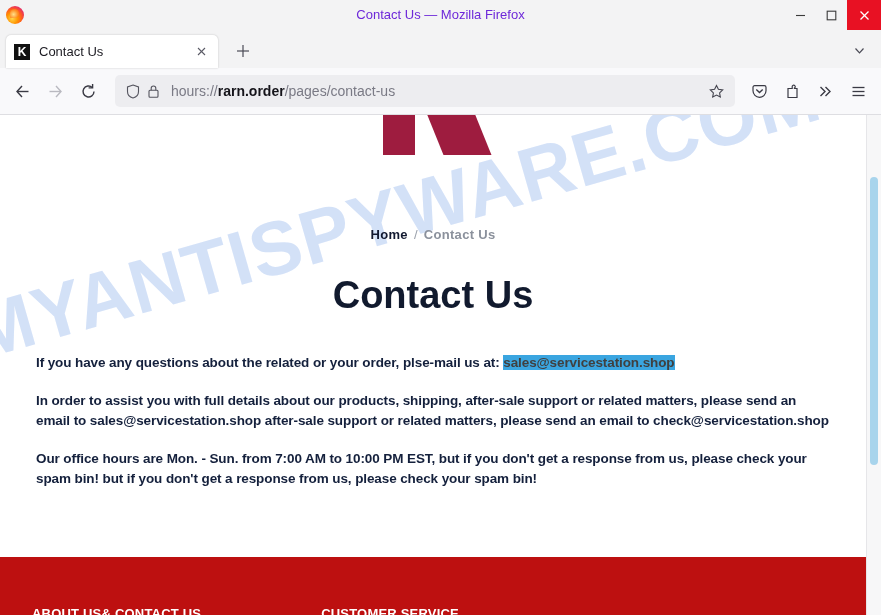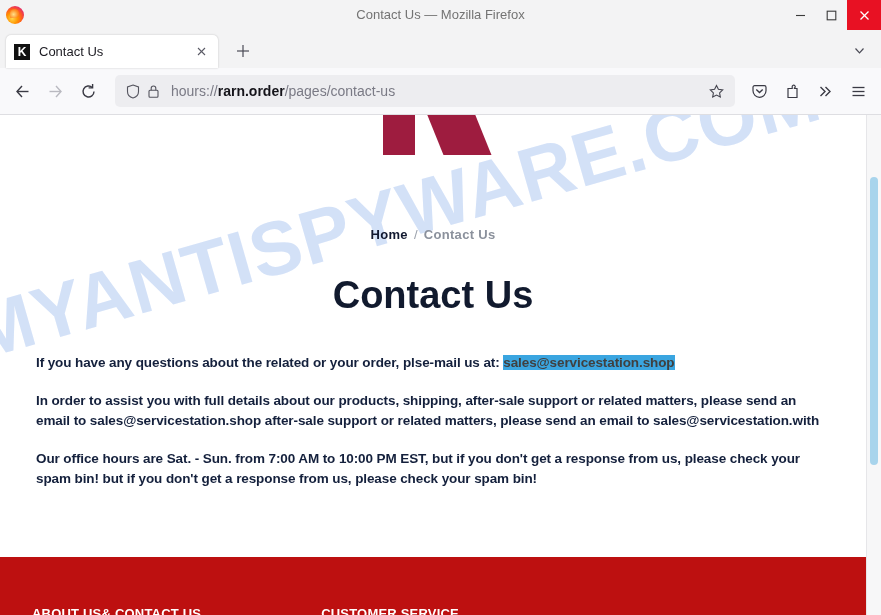--- a/index.html
+++ b/index.html
@@ -49,21 +49,21 @@
     left: 4px; top: 3px;
     width: 9px; height: 9px;
     border-radius: 50% 50% 50% 10%;
     background: radial-gradient(circle at 40% 60%, #ffe08a 0%, #ff8a1f 60%, rgba(255,90,30,0) 100%);
   }
   .win-title {
     position: absolute;
     left: 0; right: 0;
     text-align: center;
     font-size: 13px;
-    color: #737373;
+    color: #6d28d9;
     line-height: 30px;
     pointer-events: none;
   }
   .wincontrols {
     margin-left: auto;
     display: flex;
     height: 30px;
     z-index: 2;
   }
   .wc {
@@ -473,22 +473,22 @@
       <div class="content">
 
         <div class="breadcrumb">
           <span class="crumb-home">Home</span><span class="crumb-sep">/</span><span class="crumb-current">Contact Us</span>
         </div>
 
         <div class="page-title">Contact Us</div>
 
         <div class="body-copy">
           <p><span>If you have any questions about the related or your order, plse-mail us at: </span><span class="email-sel">sales@servicestation.shop</span></p>
-          <p>In order to assist you with full details about our products, shipping, after-sale support or related matters, please send an email to sales@servicestation.shop after-sale support or related matters, please send an email to sales@servicestation.with</p>
-          <p>Our office hours are Sat. - Sun. from 7:00 AM to 10:00 PM EST, but if you don't get a response from us, please check your spam bin! but if you don't get a response from us, please check your spam bin!</p>
+          <p>In order to assist you with full details about our products, shipping, after-sale support or related matters, please send an email to sales@servicestation.shop after-sale support or related matters, please send an email to check@servicestation.shop</p>
+          <p>Our office hours are Mon. - Sun. from 7:00 AM to 10:00 PM EST, but if you don't get a response from us, please check your spam bin! but if you don't get a response from us, please check your spam bin!</p>
         </div>
 
       </div>
 
       <div class="site-footer">
         <div class="footer-cols">
           <div class="footer-h">ABOUT US&amp; CONTACT US</div>
           <div class="footer-h footer-col-2">CUSTOMER SERVICE</div>
         </div>
       </div>

